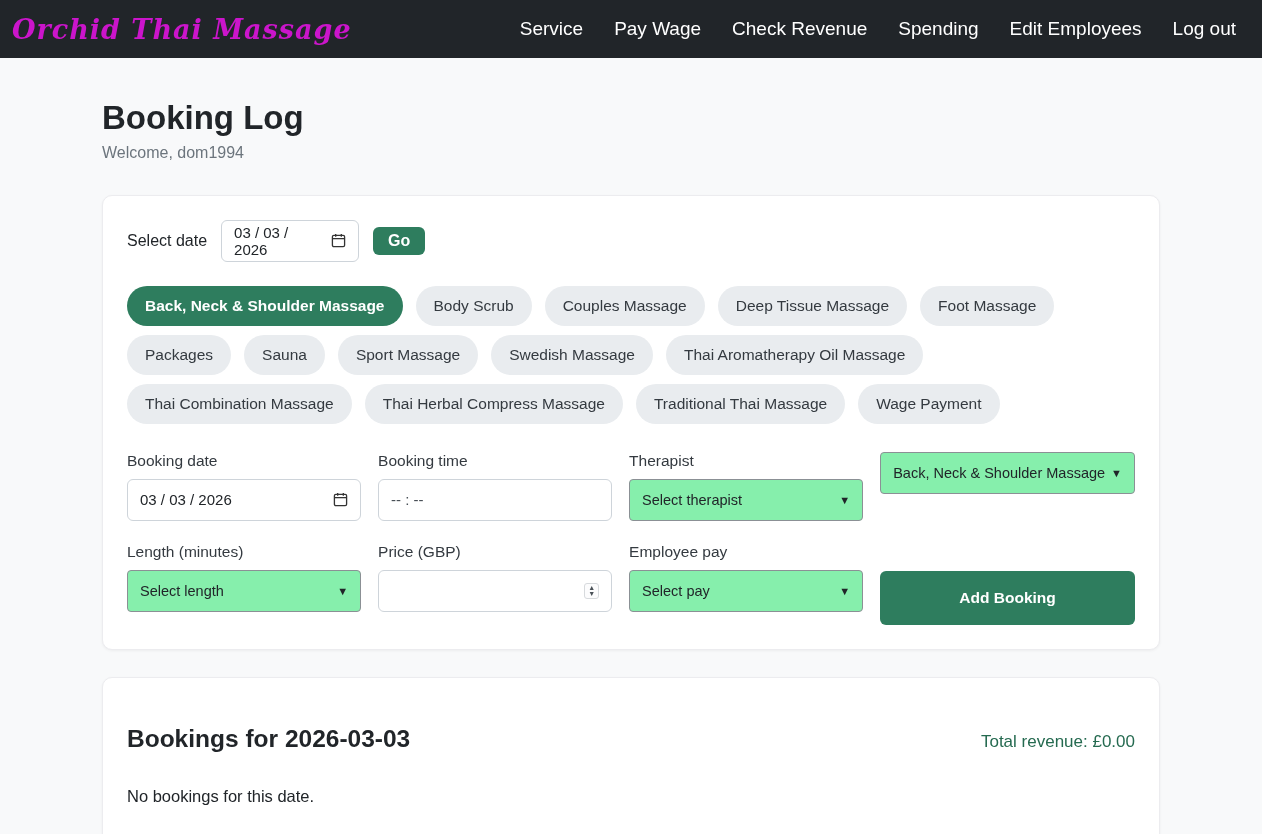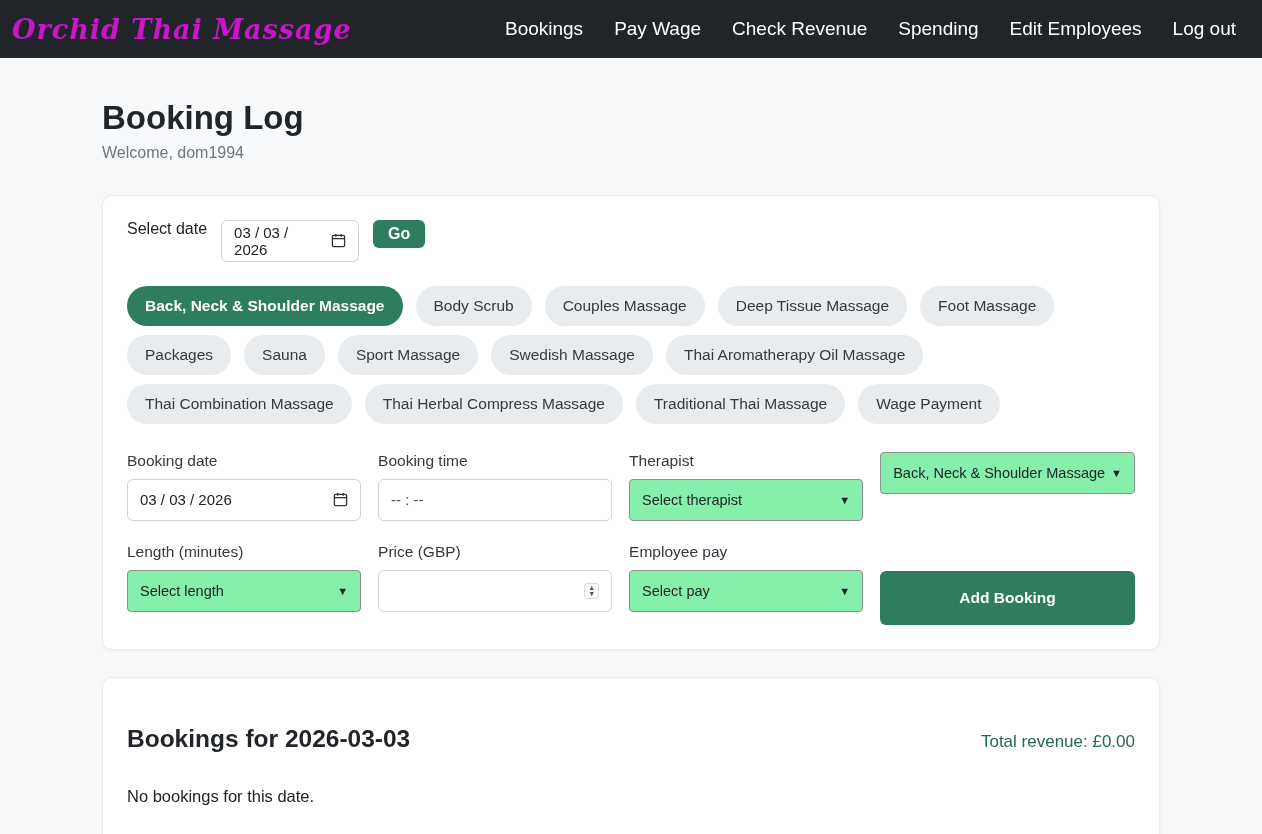--- a/index.html
+++ b/index.html
@@ -43,21 +43,21 @@
   
   .container{width:1058px;margin:0 auto;}
   .page-title{font-size:33px;font-weight:700;margin:40px 0 6px;line-height:1.2;}
   .welcome{color:var(--muted);font-size:16px;margin:0 0 33px;}
   .card{
     background:#fff;border:1px solid #ececef;border-radius:10px;
     box-shadow:0 1px 3px rgba(0,0,0,.05);
     padding:24px;
   }
   
-  .date-row{display:flex;align-items:flex-start;gap:14px;margin-bottom:24px;}
+  .date-row{display:flex;align-items:center;gap:14px;margin-bottom:24px;}
   .date-row-label{font-size:16px;}
   .input-box{
     display:flex;align-items:center;justify-content:space-between;gap:8px;
     border:1px solid var(--border);border-radius:6px;
     height:42px;padding:0 12px;background:#fff;font-size:15px;
     cursor:text;
   }
   .date-box{width:138px;}
   .go-btn{
     background:var(--accent);color:#fff;border:none;border-radius:6px;
@@ -111,21 +111,21 @@
   .bookings-title{font-size:24.5px;font-weight:700;margin:0;}
   .revenue{font-size:17px;font-weight:400;color:var(--accent-dark);margin-top:6px;}
   .empty-msg{font-size:16.5px;margin:34px 0 0;}
 </style>
 </head>
 <body>
 
 <header class="navbar">
   <div class="brand">Orchid Thai Massage</div>
   <nav class="nav-links">
-    <a class="nav-link">Bookings</a>
+    <a class="nav-link">Service</a>
     <a class="nav-link">Pay Wage</a>
     <a class="nav-link">Check Revenue</a>
     <a class="nav-link">Spending</a>
     <a class="nav-link">Edit Employees</a>
     <a class="nav-link">Log out</a>
   </nav>
 </header>
 
 <main class="container">
 

